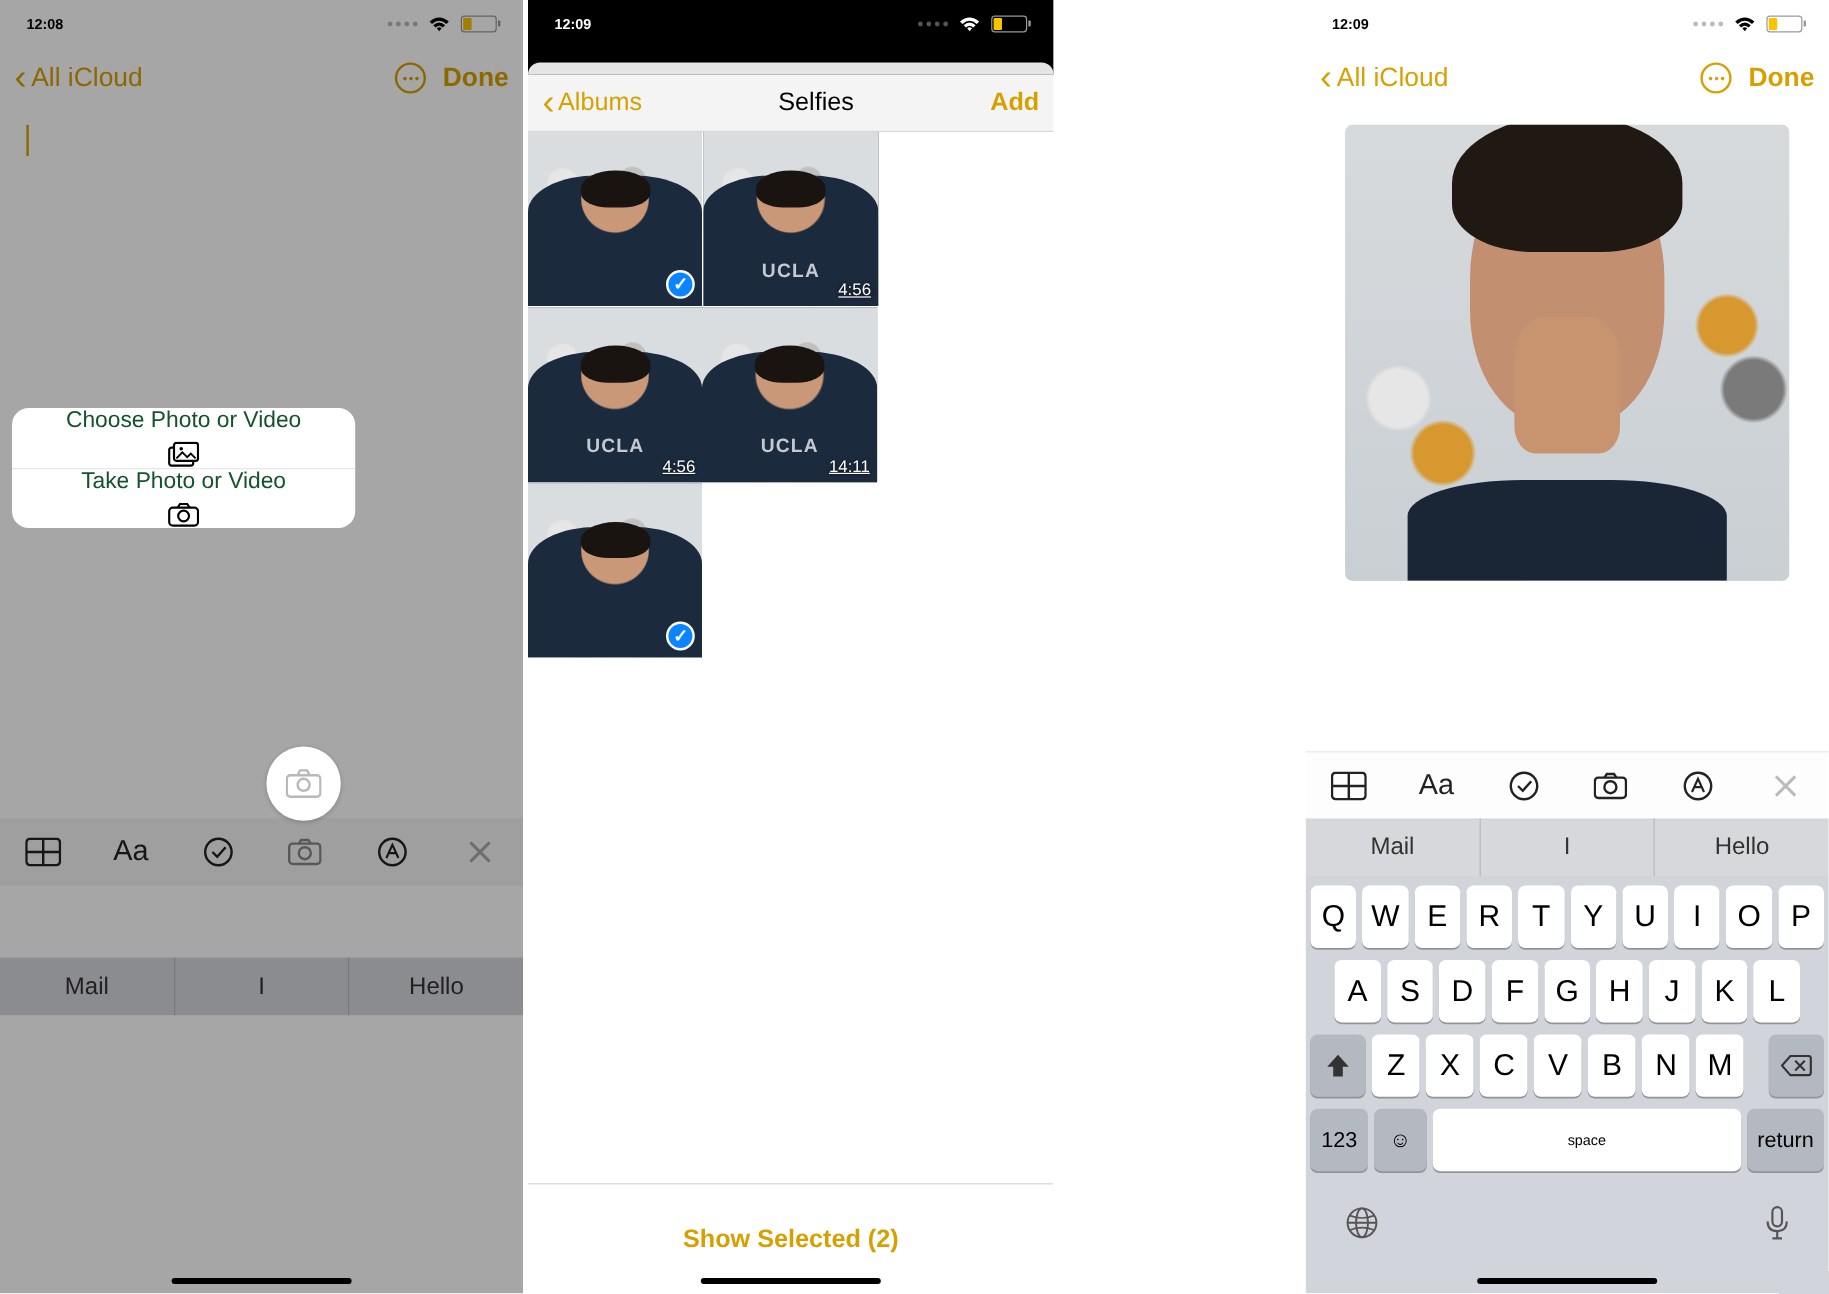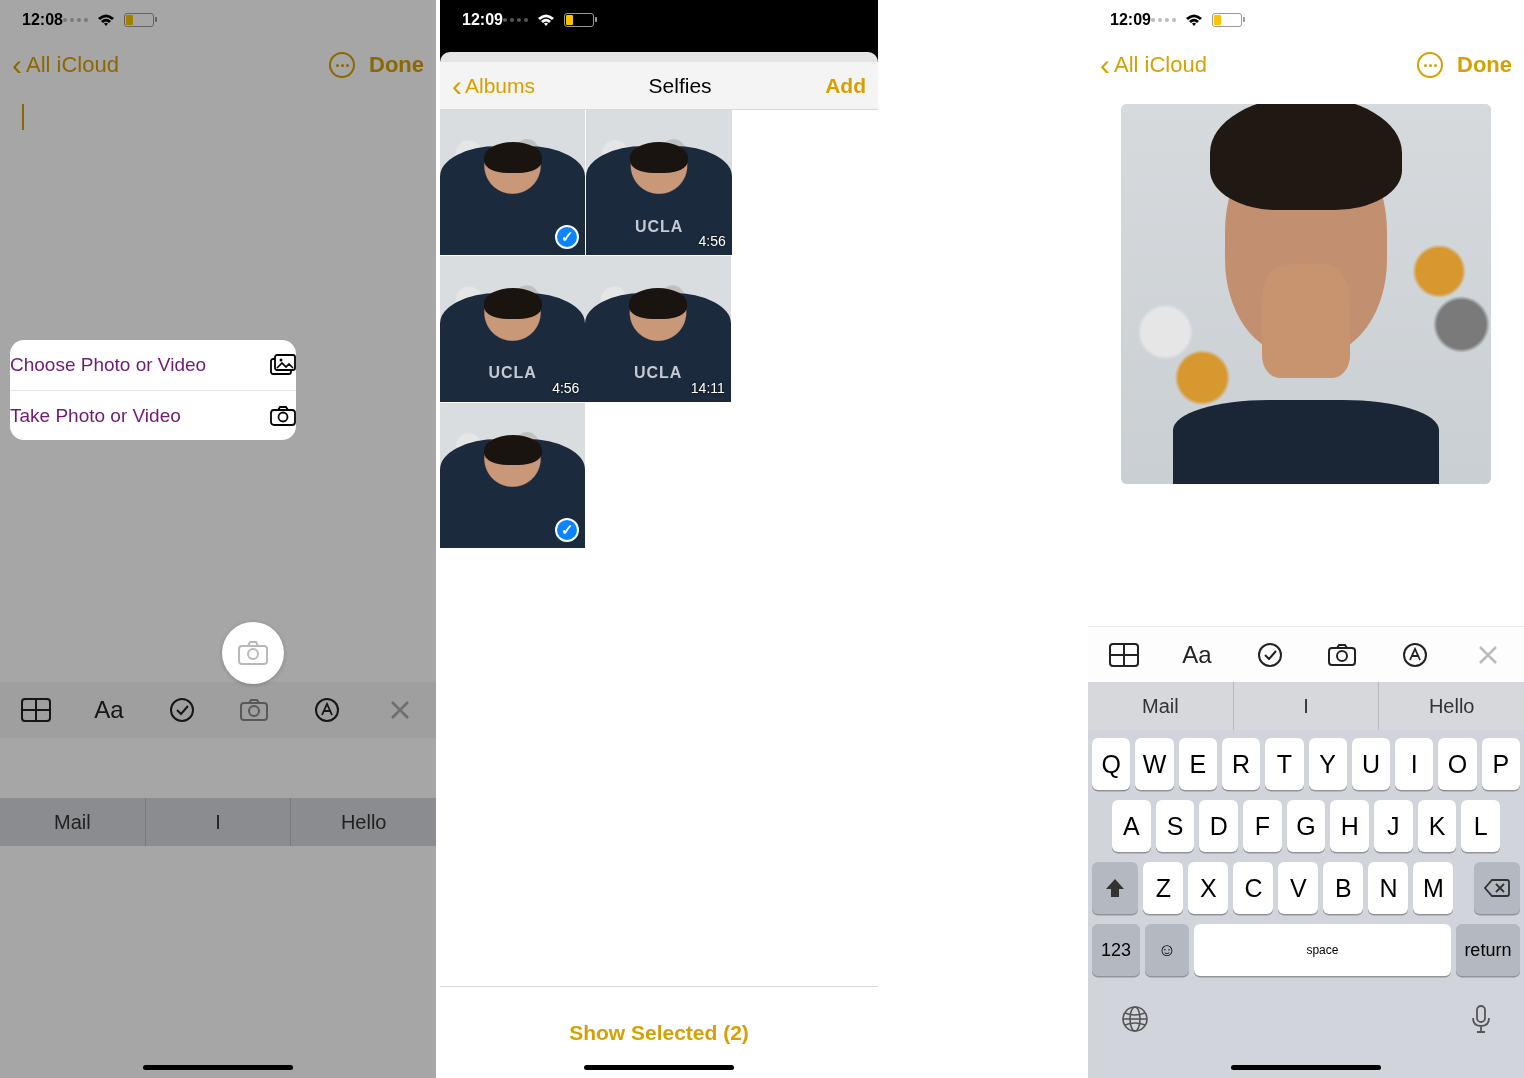--- a/index.html
+++ b/index.html
@@ -4,21 +4,21 @@
 <style>
   * { box-sizing: border-box; margin:0; padding:0; font-family: -apple-system, "Helvetica Neue", Arial, sans-serif; }
   body { background:#fff; width:1524px; height:1078px; display:flex; }
   .phone { position:relative; height:100%; background:#fff; overflow:hidden; }
   .p1 { width:436px; }
   .p2 { width:438px; }
   .p3 { width:436px; margin-left:auto; }
   .sep { width:4px; background:#fff; }
 
   
-  .status { height:40px; display:flex; align-items:center; padding:2px 22px; font-size:16px; font-weight:600; }
+  .status { height:40px; display:flex; align-items:center; justify-content:space-between; padding:2px 22px; font-size:12px; font-weight:600; }
   .p2 .status { background:#000; color:#fff; }
   .status-icons { display:flex; align-items:center; gap:8px; }
   .dots { display:flex; gap:3px; align-items:center; }
   .dots span { width:4px; height:4px; border-radius:50%; background:#bbb; }
   .p2 .dots span { background:#555; }
   .wifi svg { display:block; }
   .batt { width:30px; height:14px; border:1.5px solid #999; border-radius:3px; position:relative; }
   .batt::after { content:""; position:absolute; right:-4px; top:3px; width:2px; height:5px; background:#999; border-radius:0 1px 1px 0; }
   .batt-fill { position:absolute; left:1px; top:1px; bottom:1px; width:25%; background:#f9c300; border-radius:1px; }
 
@@ -32,21 +32,21 @@
   .more-btn i { width:3px; height:3px; border-radius:50%; background:#d6a100; }
   .done { font-weight:600; }
 
   
   .dim { position:absolute; inset:0; background:rgba(0,0,0,.35); z-index:3; }
   .p1-content { position:relative; height:calc(100% - 90px); }
   .cursor { position:absolute; left:22px; top:14px; width:2px; height:26px; background:#d6a100; }
 
   .menu-wrap { position:absolute; left:10px; width:286px; top:340px; z-index:5; }
   .menu-card { background:#fff; border-radius:14px; overflow:hidden; }
-  .menu-item { display:flex; align-items:center; justify-content:space-between; height:50px; padding:0 0; font-size:19px; color:#701a75; }
+  .menu-item { display:flex; align-items:center; justify-content:space-between; height:50px; padding:0 0; font-size:19px; color:#14532d;flex-direction:column; }
   .menu-item + .menu-item { border-top:1px solid #e5e5e5; }
   .menu-dim { opacity:.45; margin-top:6px; }
 
   
   .tbar { position:absolute; left:0; right:0; height:56px; background:#f4f4f4; display:flex; align-items:center; z-index:2; }
   .tbar .t { flex:1; display:flex; align-items:center; justify-content:center; color:#222; }
   .tbar .close { color:#999; }
   .cam-highlight { position:absolute; width:62px; height:62px; border-radius:50%; background:#fff; display:flex; align-items:center; justify-content:center; z-index:4; box-shadow:0 1px 4px rgba(0,0,0,.2); }
 
   
@@ -75,21 +75,21 @@
   .p2-sheet-top::after { content:""; position:absolute; bottom:0; left:0; right:0; height:10px; background:#e5e5e5; border-radius:12px 12px 0 0; }
   .p2-nav { height:48px; background:#f4f4f4; border-bottom:1px solid #d8d8d8; display:flex; align-items:center; justify-content:space-between; padding:0 12px; font-size:21px; }
   .grid { display:flex; flex-wrap:wrap; }
   .thumb { width:33.2%; aspect-ratio:1; background:linear-gradient(135deg,#6b7a8a,#3d4854); position:relative; margin-right:1px; margin-bottom:1px; overflow:hidden; }
   .thumb:nth-child(3n){ margin-right:0; }
   .shirt { position:absolute; inset:0; display:flex; align-items:flex-end; justify-content:center; }
   .person { width:100%; height:75%; background:radial-gradient(circle at 50% 18%, #c89878 0 24%, transparent 25%),
             linear-gradient(#1b2a3d,#1b2a3d); border-radius:40% 40% 0 0 / 28% 28% 0 0; position:relative; }
   .hair { position:absolute; top:-4%; left:30%; width:40%; height:28%; background:#1a1410; border-radius:50% 50% 40% 40%; }
   .ucla { position:absolute; bottom:18%; left:50%; transform:translateX(-50%); color:#c5c9d4; font-weight:700; font-size:16px; letter-spacing:1px; }
-  .dur { position:absolute; right:6px; bottom:6px; color:#fff; font-size:14px; text-shadow:0 0 3px rgba(0,0,0,.8); }
+  .dur { position:absolute; right:6px; bottom:6px; color:#fff; font-size:14px; text-shadow:0 0 3px rgba(0,0,0,.8);text-decoration:underline; }
   .chk { position:absolute; right:6px; bottom:6px; width:24px; height:24px; border-radius:50%; background:#0a84ff; border:2px solid #fff; display:flex; align-items:center; justify-content:center; color:#fff; font-size:15px; font-weight:700; }
   .hexbg { position:absolute; inset:0; background:
      radial-gradient(circle at 20% 30%, #e6e6e6 8%, transparent 9%),
      radial-gradient(circle at 40% 50%, #d89830 8%, transparent 9%),
      radial-gradient(circle at 60% 28%, #c0c0c0 8%, transparent 9%),
      radial-gradient(circle at 80% 45%, #e0e0e0 8%, transparent 9%),
      #dadde0; }
   .p2-footer { position:absolute; bottom:0; left:0; right:0; height:92px; border-top:1px solid #d8d8d8; display:flex; align-items:center; justify-content:center; font-size:21px; font-weight:600; }
 
   

